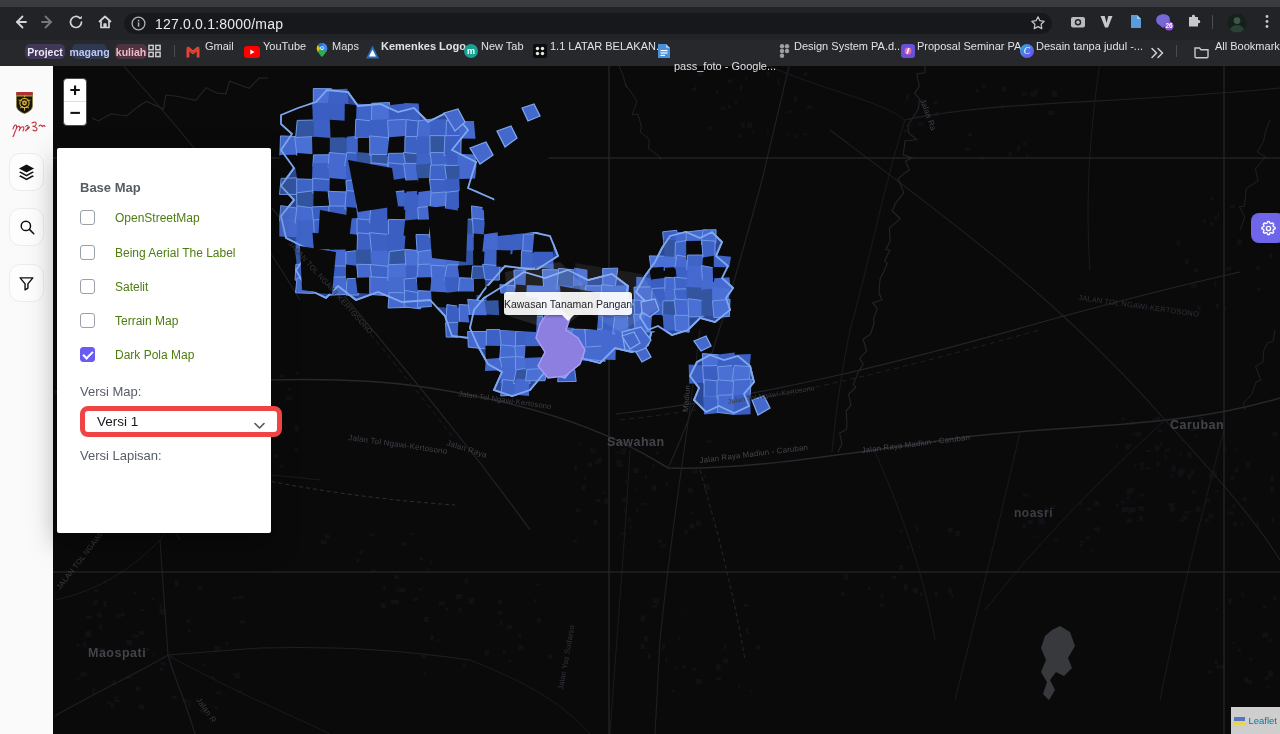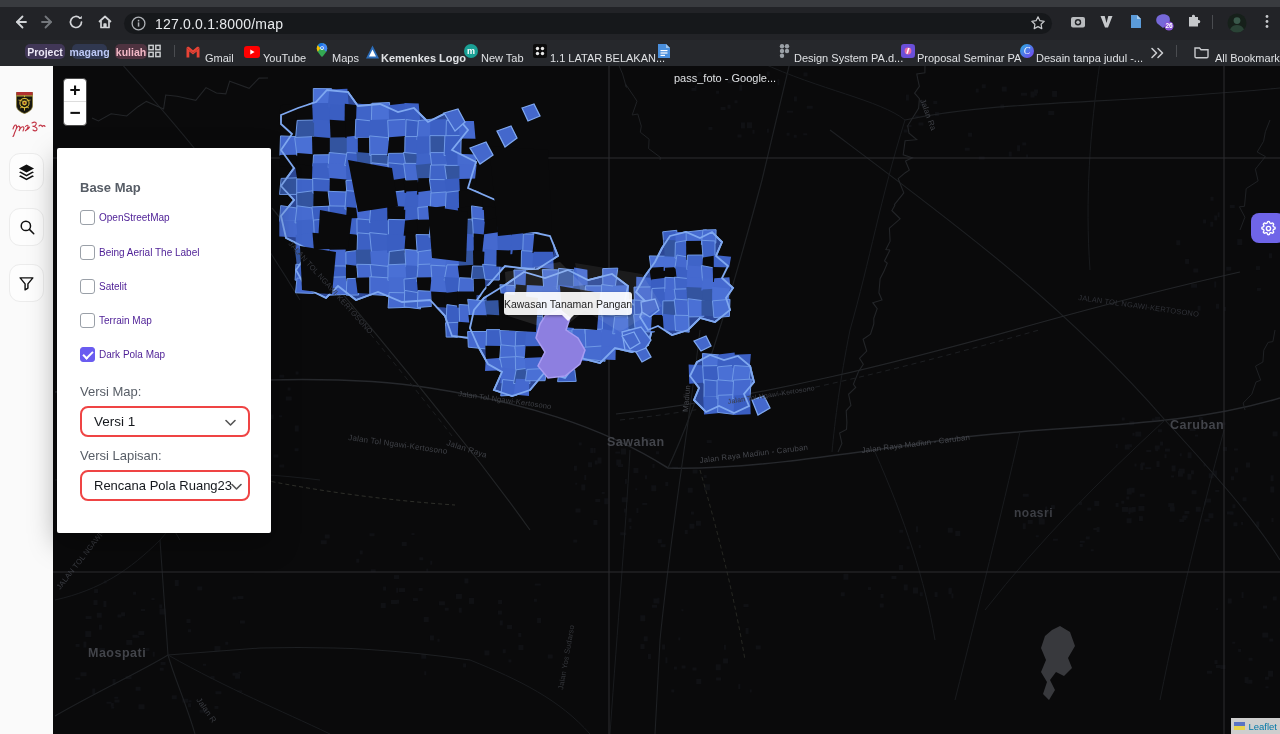--- a/index.html
+++ b/index.html
@@ -4,21 +4,21 @@
 html,body { width:1280px; height:734px; overflow:hidden; background:#0b0b0c;
   font-family:"Liberation Sans", sans-serif; }
 
 #chrome { position:absolute; left:0; top:0; width:1280px; height:66px; }
 #framestrip { position:absolute; left:0; top:0; width:1280px; height:7px; background:#393b3f; }
 #toolbar { position:absolute; left:0; top:7px; width:1280px; height:33px; background:#222327; }
 #bookmarks { position:absolute; left:0; top:40px; width:1280px; height:26px; background:#26282c; }
 #omnibox { position:absolute; left:124px; top:13px; width:928px; height:21px; border-radius:11px; background:#16181b; }
 .navic { position:absolute; top:14px; }
 #url { position:absolute; left:155px; top:16px; color:#e8eaed; font-size:14px; letter-spacing:0.2px; }
-.bm { position:absolute; top:52px; height:14px; font-size:11px; color:#dfe1e4; white-space:nowrap; }
+.bm { position:absolute; top:40px; height:14px; font-size:11px; color:#dfe1e4; white-space:nowrap; }
 .pill { position:absolute; top:44px; height:15px; border-radius:5px; font-size:10.5px; font-weight:bold;
   display:flex; align-items:center; justify-content:center;margin-left:20px; }
 
 #sidebar { position:absolute; left:0; top:66px; width:53px; height:668px; background:#fafafa; }
 .sbtn { position:absolute; left:9px; width:35px; height:38px; background:#fdfdfd;
   border:1px solid #ececec; border-radius:11px; display:flex; align-items:center; justify-content:center; }
 
 #map { position:absolute; left:53px; top:66px; width:1227px; height:668px; background:#0a0a0b; overflow:hidden; }
 
 #zoomctl { position:absolute; left:63px; top:78px; width:24px; height:48px; background:#fff;
@@ -28,36 +28,36 @@
 #zoomctl .zin { border-bottom:1px solid #ddd; }
 
 #panel { position:absolute; left:57px; top:148px; width:214px; height:385px; background:#ffffff;
   border-radius:2px; box-shadow:0 10px 28px rgba(0,0,0,0.35); }
 #panel h3 { font-size:13px; color:#575d66; font-weight:bold; position:absolute; left:23px; top:32px; }
 .cbrow { position:absolute; left:23px; display:flex; align-items:center; }
 .cb { width:15px; height:15px; border:1.5px solid #9aa0a8; border-radius:3px; background:#fff; flex:none; }
 .cb.on { background:#6a5cf0; border-color:#6a5cf0; position:relative; }
 .cb.on:after { content:""; position:absolute; left:4px; top:1px; width:4px; height:8px;
   border:solid #fff; border-width:0 2px 2px 0; transform:rotate(45deg); }
-.cbrow span { margin-left:4px; font-size:10px; color:#4c1d95; }
+.cbrow span { margin-left:20px; font-size:12px; color:#4d7c0f; }
 .plabel { position:absolute; left:23px; font-size:13px; color:#575d66; }
-.psel { position:absolute; left:23px; width:170px; height:31px; border:2px solid #ef4444; border-radius:8px;
+.psel { position:absolute; left:23px; width:202px; height:31px; border:5px solid #ef4444; border-radius:8px;
   background:#fff; font-size:13.5px; color:#15181d; display:flex; align-items:center; padding-left:12px; }
 .psel svg { position:absolute; }
 
 #tooltip { position:absolute; left:504px; top:292px; width:128px; height:23px; background:rgba(255,255,255,0.92);
   border-radius:3px; font-size:10.5px; color:#222; display:flex; align-items:center; justify-content:center;
   white-space:nowrap; box-shadow:0 1px 3px rgba(0,0,0,0.4);text-align:center; }
 #tooltip:after { content:""; position:absolute; left:58px; top:23px; border:6px solid transparent;
   border-top-color:rgba(255,255,255,0.92); }
 
 #gear { position:absolute; left:1251px; top:213px; width:34px; height:30px; background:#6f65e8;
   border-radius:8px; display:flex; align-items:center; justify-content:center; }
 
-#attrib { position:absolute; right:0; bottom:0; height:16px; background:rgba(255,255,255,0.8);
+#attrib { position:absolute; right:0; bottom:0; height:27px; background:rgba(255,255,255,0.8);
   font-size:9.5px; color:#0078A8; padding:0 3px 0 3px; display:flex; align-items:center; gap:3px; }
 </style></head>
 <body>
 <div id="map">
 <svg width="1227" height="668" viewBox="0 0 1227 668" font-family="Liberation Sans, sans-serif">
 <g>
         <rect x="562.3" y="385.6" width="5" height="2" fill="#101114"></rect>
         <rect x="592.0" y="409.2" width="2" height="4" fill="#101114"></rect>
         <rect x="522.2" y="416.7" width="2" height="2" fill="#101114"></rect>
         <rect x="576.4" y="460.0" width="2" height="3" fill="#101114"></rect>
@@ -1153,25 +1153,20 @@
       <div class="cb on"></div>
       <span>Dark Pola Map</span>
     </div>
   <div class="plabel" style="top:236px">Versi Map:</div>
   <div class="psel" style="top:258px">Versi 1
     <svg style="right:12px; top:11px" width="11" height="8" viewBox="0 0 11 8">
         <path d="M1 1.5 5.5 6 10 1.5" stroke="#555" stroke-width="1.6" fill="none" stroke-linecap="round" stroke-linejoin="round"></path>
       </svg>
   </div>
   <div class="plabel" style="top:300px">Versi Lapisan:</div>
-  <div class="psel" style="top:322px; font-size:13px;">Rencana Pola Ruang23
-    <svg style="right:6px; top:11px" width="11" height="8" viewBox="0 0 11 8">
-        <path d="M1 1.5 5.5 6 10 1.5" stroke="#555" stroke-width="1.6" fill="none" stroke-linecap="round" stroke-linejoin="round"></path>
-      </svg>
-  </div>
 </div>
 
 <div id="tooltip">Kawasan Tanaman Pangan</div>
 
 <div id="gear">
   <svg width="17" height="17" viewBox="0 0 24 24" fill="none" stroke="#fff" stroke-width="2" stroke-linejoin="round">
     <path d="M10.3 3.6a1.7 1.7 0 0 1 3.4 0 1.7 1.7 0 0 0 2.6 1.1 1.7 1.7 0 0 1 2.4 2.4 1.7 1.7 0 0 0 1.1 2.6 1.7 1.7 0 0 1 0 3.4 1.7 1.7 0 0 0-1.1 2.6 1.7 1.7 0 0 1-2.4 2.4 1.7 1.7 0 0 0-2.6 1.1 1.7 1.7 0 0 1-3.4 0 1.7 1.7 0 0 0-2.6-1.1 1.7 1.7 0 0 1-2.4-2.4 1.7 1.7 0 0 0-1.1-2.6 1.7 1.7 0 0 1 0-3.4 1.7 1.7 0 0 0 1.1-2.6 1.7 1.7 0 0 1 2.4-2.4 1.7 1.7 0 0 0 2.6-1.1z"></path>
     <circle cx="12" cy="12" r="3"></circle>
   </svg>
 </div>

